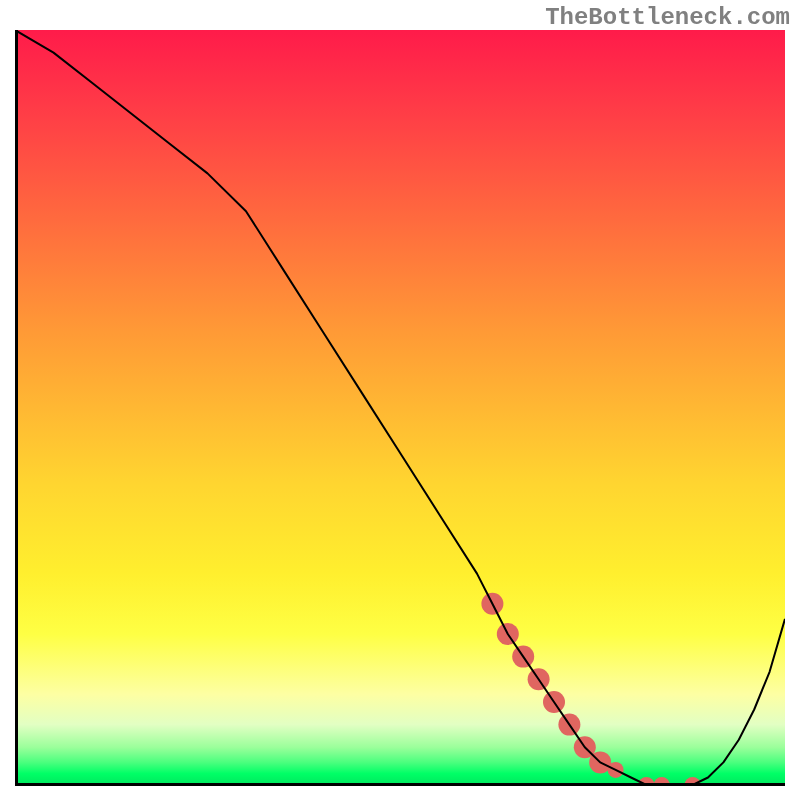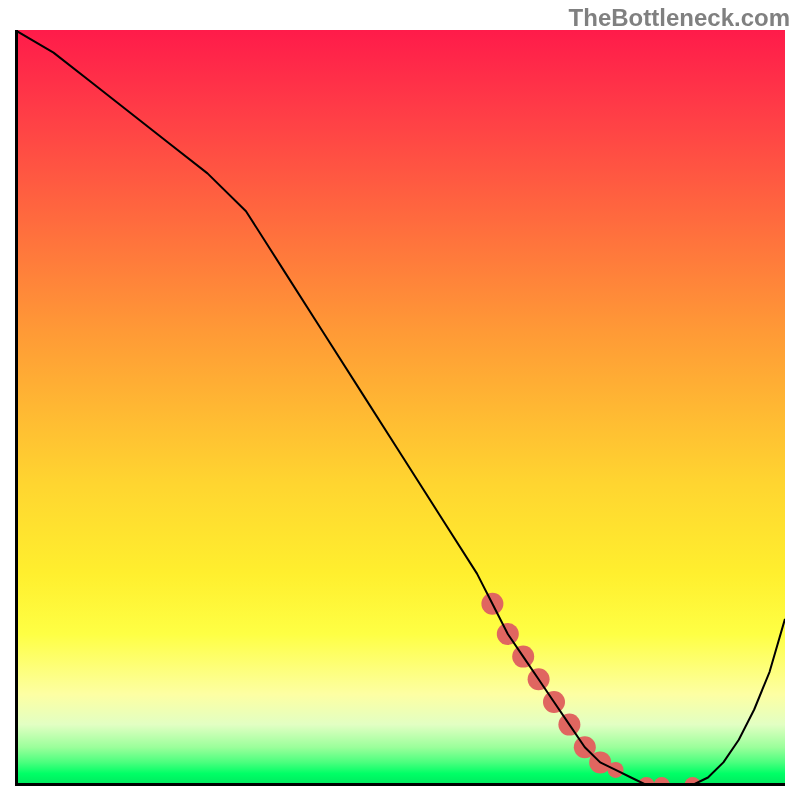--- a/index.html
+++ b/index.html
@@ -2,21 +2,21 @@
 <html><head>
 <meta charset="utf-8">
 <style>
   * { margin: 0; padding: 0; box-sizing: border-box; }
   html, body { width: 800px; height: 800px; overflow: hidden; background: #fff; }
   .container { position: relative; width: 800px; height: 800px; }
   .watermark {
     position: absolute;
     top: 4px;
     right: 10px;
-    font-family: Liberation Sans, sans-serif;
+    font-family: Liberation Mono, monospace;
     font-size: 24px;
     font-weight: bold;
     color: #808080;
     z-index: 10;
   }
   .plot {
     position: absolute;
     left: 15px;
     top: 30px;
     width: 770px;

